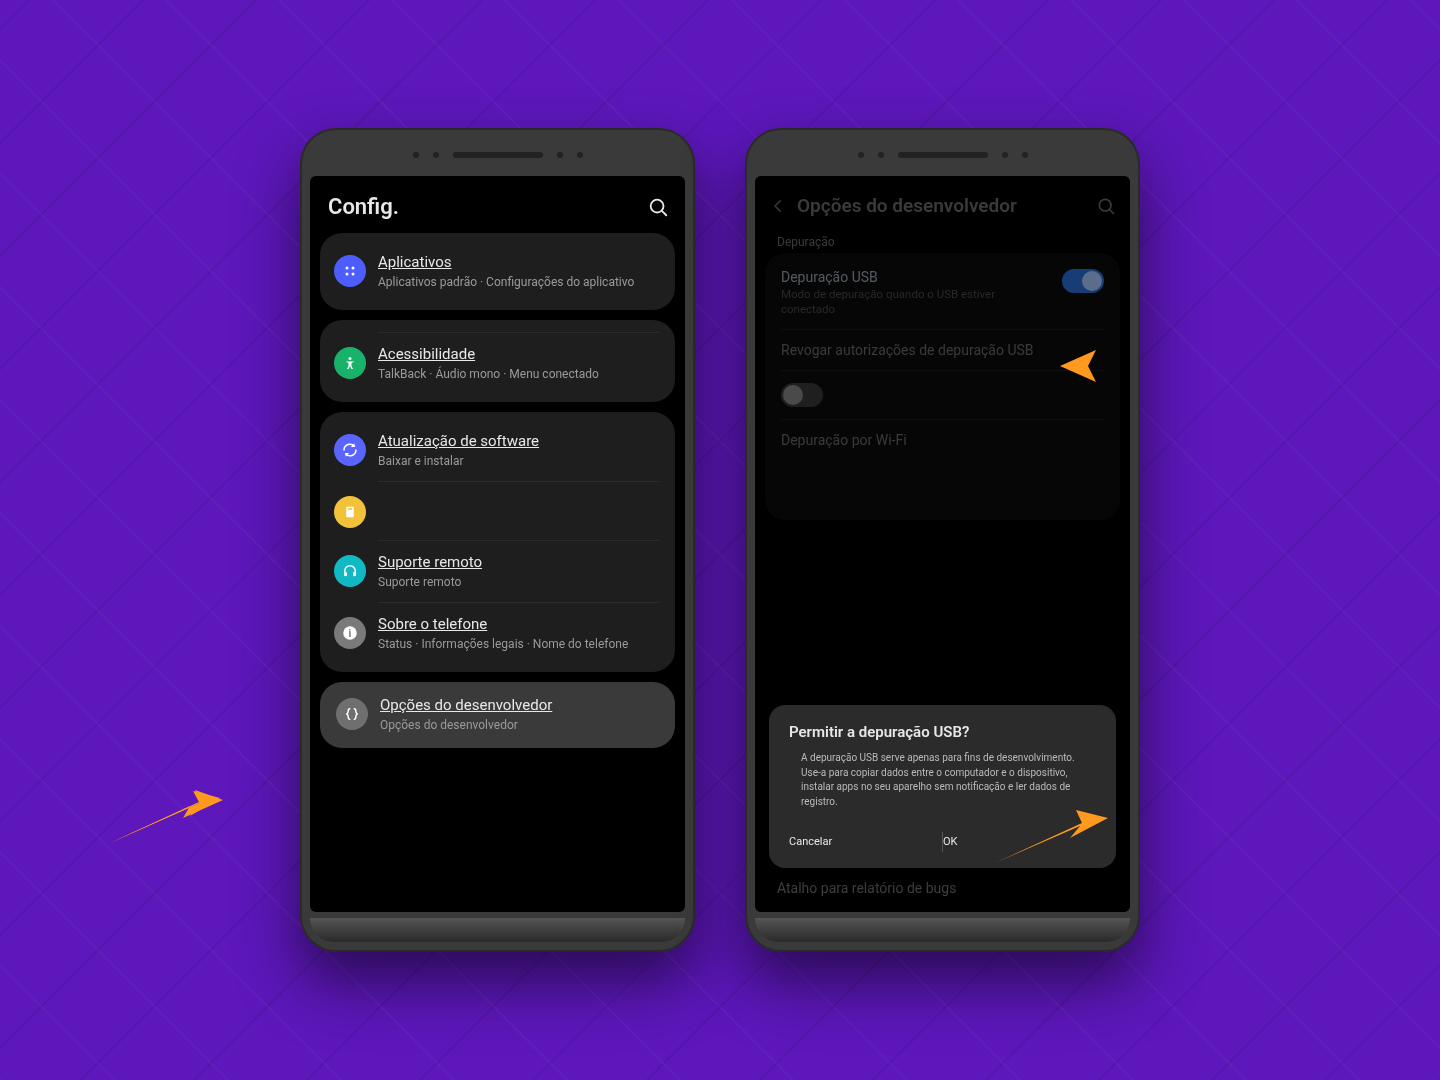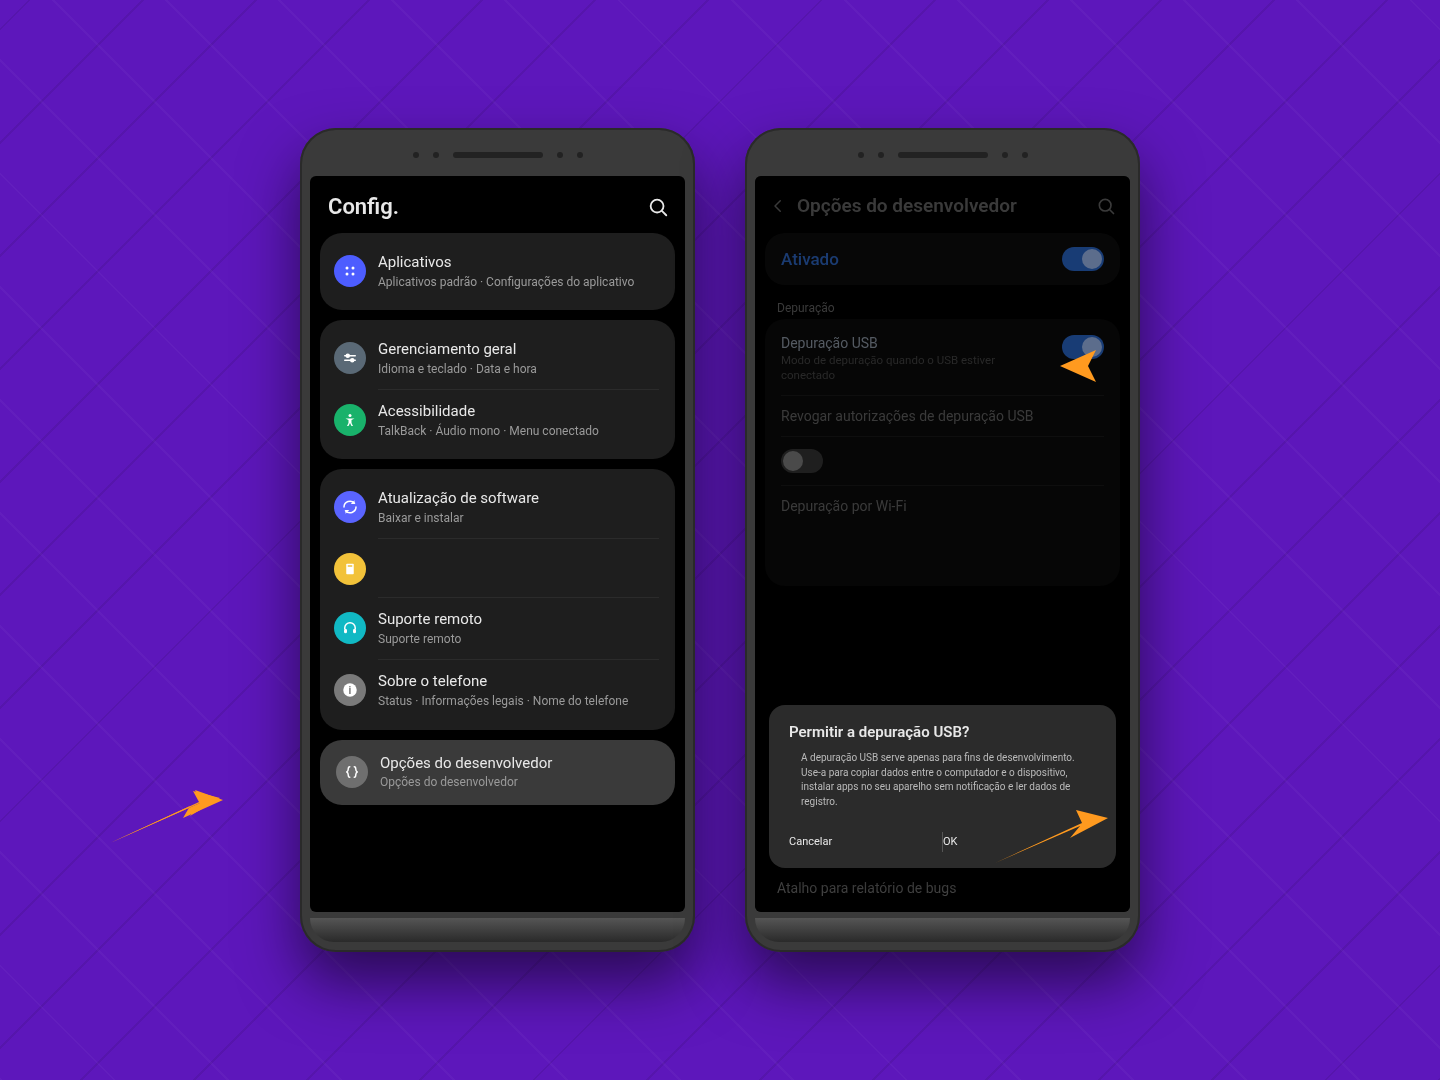--- a/index.html
+++ b/index.html
@@ -74,21 +74,21 @@
     display:flex;align-items:flex-start;gap:12px;
     padding:10px 16px 10px 14px;
   }
   .icon-circle{
     width:32px;height:32px;border-radius:50%;
     display:flex;align-items:center;justify-content:center;
     flex-shrink:0;margin-top:2px;
     color:#fff;font-size:16px;
   }
   .labels{flex:1;min-width:0;}
-  .title{color:var(--text);font-size:15px;line-height:1.3;}
+  .title{color:var(--text);font-size:15px;line-height:1.3;text-decoration:underline;}
   .sub{color:var(--subtext);font-size:12px;line-height:1.3;margin-top:2px;}
   .sep{height:1px;background:#2b2b2b;margin:2px 16px 2px 58px;}
   .row.highlight{background:#3a3a3a;border-radius:22px;margin:10px;padding:14px 16px;}
   
   .bg-apps{background:#4d5dff;}
   .bg-general{background:#5a6976;}
   .bg-access{background:#19b26b;}
   .bg-update{background:#5a64ff;}
   .bg-manual{background:#f2c23a;}
   .bg-support{background:#11b9c4;}
@@ -187,36 +187,20 @@
               </svg>
           </span>
           <div class="labels">
             <div class="title">Aplicativos</div>
             <div class="sub">Aplicativos padrão · Configurações do aplicativo</div>
           </div>
         </div>
       </div>
 
       <div class="group">
-        <div class="row">
-          <span class="icon-circle bg-general">
-            <svg viewBox="0 0 24 24" width="18" height="18">
-                <g class="stroke" stroke="#fff">
-                  <line x1="5" y1="9" x2="19" y2="9"></line>
-                  <line x1="5" y1="15" x2="19" y2="15"></line>
-                  <circle cx="9" cy="9" r="2" fill="#fff"></circle>
-                  <circle cx="15" cy="15" r="2" fill="#fff"></circle>
-                </g>
-              </svg>
-          </span>
-          <div class="labels">
-            <div class="title">Gerenciamento geral</div>
-            <div class="sub">Idioma e teclado · Data e hora</div>
-          </div>
-        </div>
         <div class="sep"></div>
         <div class="row">
           <span class="icon-circle bg-access">
             <svg viewBox="0 0 24 24" width="18" height="18">
                 <g fill="#fff">
                   <circle cx="12" cy="6" r="2"></circle>
                   <path d="M6 10h12l-4 2v4l2 4h-2l-2-4-2 4H8l2-4v-4z"></path>
                 </g>
               </svg>
           </span>
@@ -312,26 +296,20 @@
         </span>
         <div class="dev-title">Opções do desenvolvedor</div>
         <span class="search-dim">
           <svg viewBox="0 0 24 24">
               <circle class="stroke" cx="11" cy="11" r="7"></circle>
               <line class="stroke" x1="21" y1="21" x2="16.5" y2="16.5"></line>
             </svg>
         </span>
       </div>
 
-      <div class="card-dim">
-        <span class="lbl">Ativado</span>
-        <span class="toggle">
-            <span class="knob"></span>
-          </span>
-      </div>
 
       <div class="section-label">Depuração</div>
 
       <div class="list">
         <div class="drow usb">
           <div class="texts">
             <div class="t1">Depuração USB</div>
             <div class="t2">Modo de depuração quando o USB estiver conectado</div>
           </div>
           <span class="toggle">

